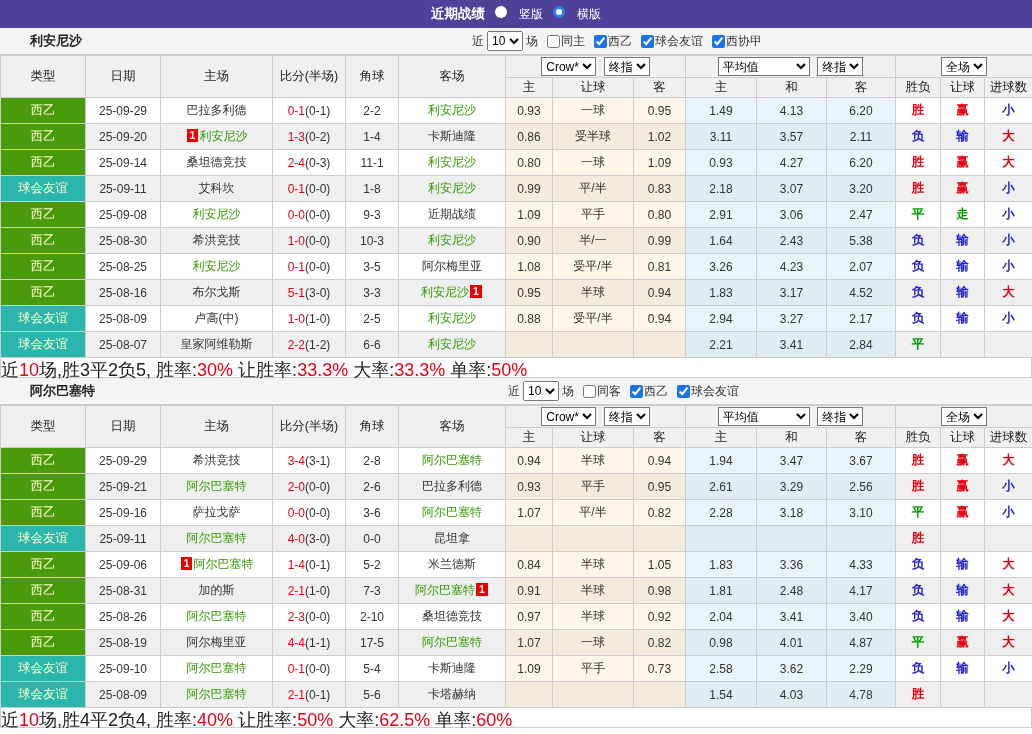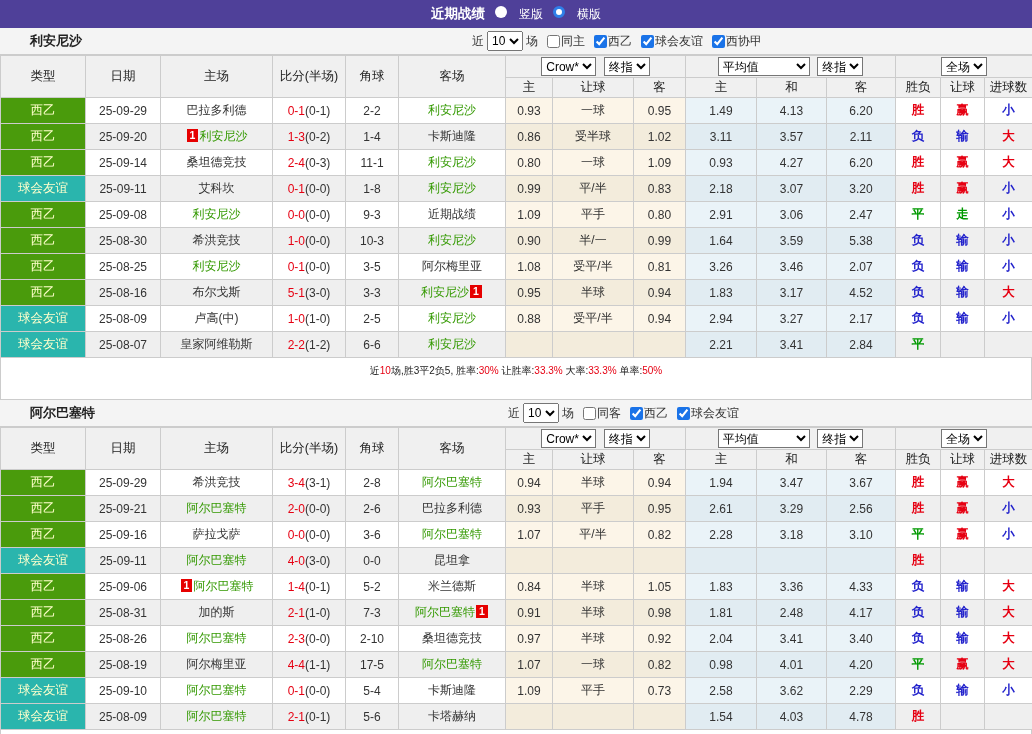--- a/index.html
+++ b/index.html
@@ -32,21 +32,21 @@
   tr.odd td.oc{background:var(--oddsbg);} tr.even td.oc{background:var(--oddsbg2);}
   tr.odd td.ac{background:var(--avgbg);} tr.even td.ac{background:var(--avgbg2);}
   td.lg{font-size:12.5px;}
   td.lg.g{background:var(--green);color:#ffffcc;}
   td.lg.t{background:var(--teal);color:#ffffcc;}
   td.team .focus{color:var(--focus);}
   .card{display:inline-block;background:#e60000;color:#fff;font-size:10.5px;font-weight:bold;line-height:13px;padding:0 3px;margin:0 1px;vertical-align:1px;}
   td.score .main{color:var(--red);}
   td.rc{font-weight:bold;font-size:12.5px;}
   .cr{color:var(--red);} .cg{color:var(--cgreen);} .cb{color:var(--blue);}
-  .summary{height:42px;line-height:25px;text-align:center;border:1px solid var(--bd);border-top:none;font-size:10px;background:#fff;color:#222;}
+  .summary{height:20px;line-height:25px;border:1px solid var(--bd);border-top:none;font-size:18px;background:#fff;color:#222;}
   .summary .cr{font-weight:normal;}
 </style>
 </head>
 <body>
 
 <div class="page">
   <div class="topbar">
     <span class="title">近期战绩</span>
     <label class="radio-label">
       <span class="rdot"></span>
@@ -223,38 +223,38 @@
             <td class="lg g">西乙</td>
             <td class="pl">25-08-30</td>
             <td class="pl team"><span>希洪竞技</span></td>
             <td class="pl score"><span class="main">1-0</span><span class="half">(0-0)</span></td>
             <td class="pl">10-3</td>
             <td class="pl team"><span class="focus">利安尼沙</span></td>
             <td class="oc">0.90</td>
             <td class="oc">半/一</td>
             <td class="oc">0.99</td>
             <td class="ac">1.64</td>
-            <td class="ac">3.59</td>
+            <td class="ac">2.43</td>
             <td class="ac">5.38</td>
             <td class="pl rc cb">负</td>
             <td class="pl rc cb">输</td>
             <td class="pl rc cb">小</td>
           </tr>
           <tr class="odd">
             <td class="lg g">西乙</td>
             <td class="pl">25-08-25</td>
             <td class="pl team"><span class="focus">利安尼沙</span></td>
             <td class="pl score"><span class="main">0-1</span><span class="half">(0-0)</span></td>
             <td class="pl">3-5</td>
             <td class="pl team"><span>阿尔梅里亚</span></td>
             <td class="oc">1.08</td>
             <td class="oc">受平/半</td>
             <td class="oc">0.81</td>
             <td class="ac">3.26</td>
-            <td class="ac">3.46</td>
+            <td class="ac">4.23</td>
             <td class="ac">2.07</td>
             <td class="pl rc cb">负</td>
             <td class="pl rc cb">输</td>
             <td class="pl rc cb">小</td>
           </tr>
           <tr class="even">
             <td class="lg g">西乙</td>
             <td class="pl">25-08-16</td>
             <td class="pl team"><span>布尔戈斯</span></td>
             <td class="pl score"><span class="main">5-1</span><span class="half">(3-0)</span></td>
@@ -505,21 +505,21 @@
             <td class="pl">25-08-19</td>
             <td class="pl team"><span>阿尔梅里亚</span></td>
             <td class="pl score"><span class="main">4-4</span><span class="half">(1-1)</span></td>
             <td class="pl">17-5</td>
             <td class="pl team"><span class="focus">阿尔巴塞特</span></td>
             <td class="oc">1.07</td>
             <td class="oc">一球</td>
             <td class="oc">0.82</td>
             <td class="ac">0.98</td>
             <td class="ac">4.01</td>
-            <td class="ac">4.20</td>
+            <td class="ac">4.87</td>
             <td class="pl rc cg">平</td>
             <td class="pl rc cr">赢</td>
             <td class="pl rc cr">大</td>
           </tr>
           <tr class="odd">
             <td class="lg t">球会友谊</td>
             <td class="pl">25-09-10</td>
             <td class="pl team"><span class="focus">阿尔巴塞特</span></td>
             <td class="pl score"><span class="main">0-1</span><span class="half">(0-0)</span></td>
             <td class="pl">5-4</td>

